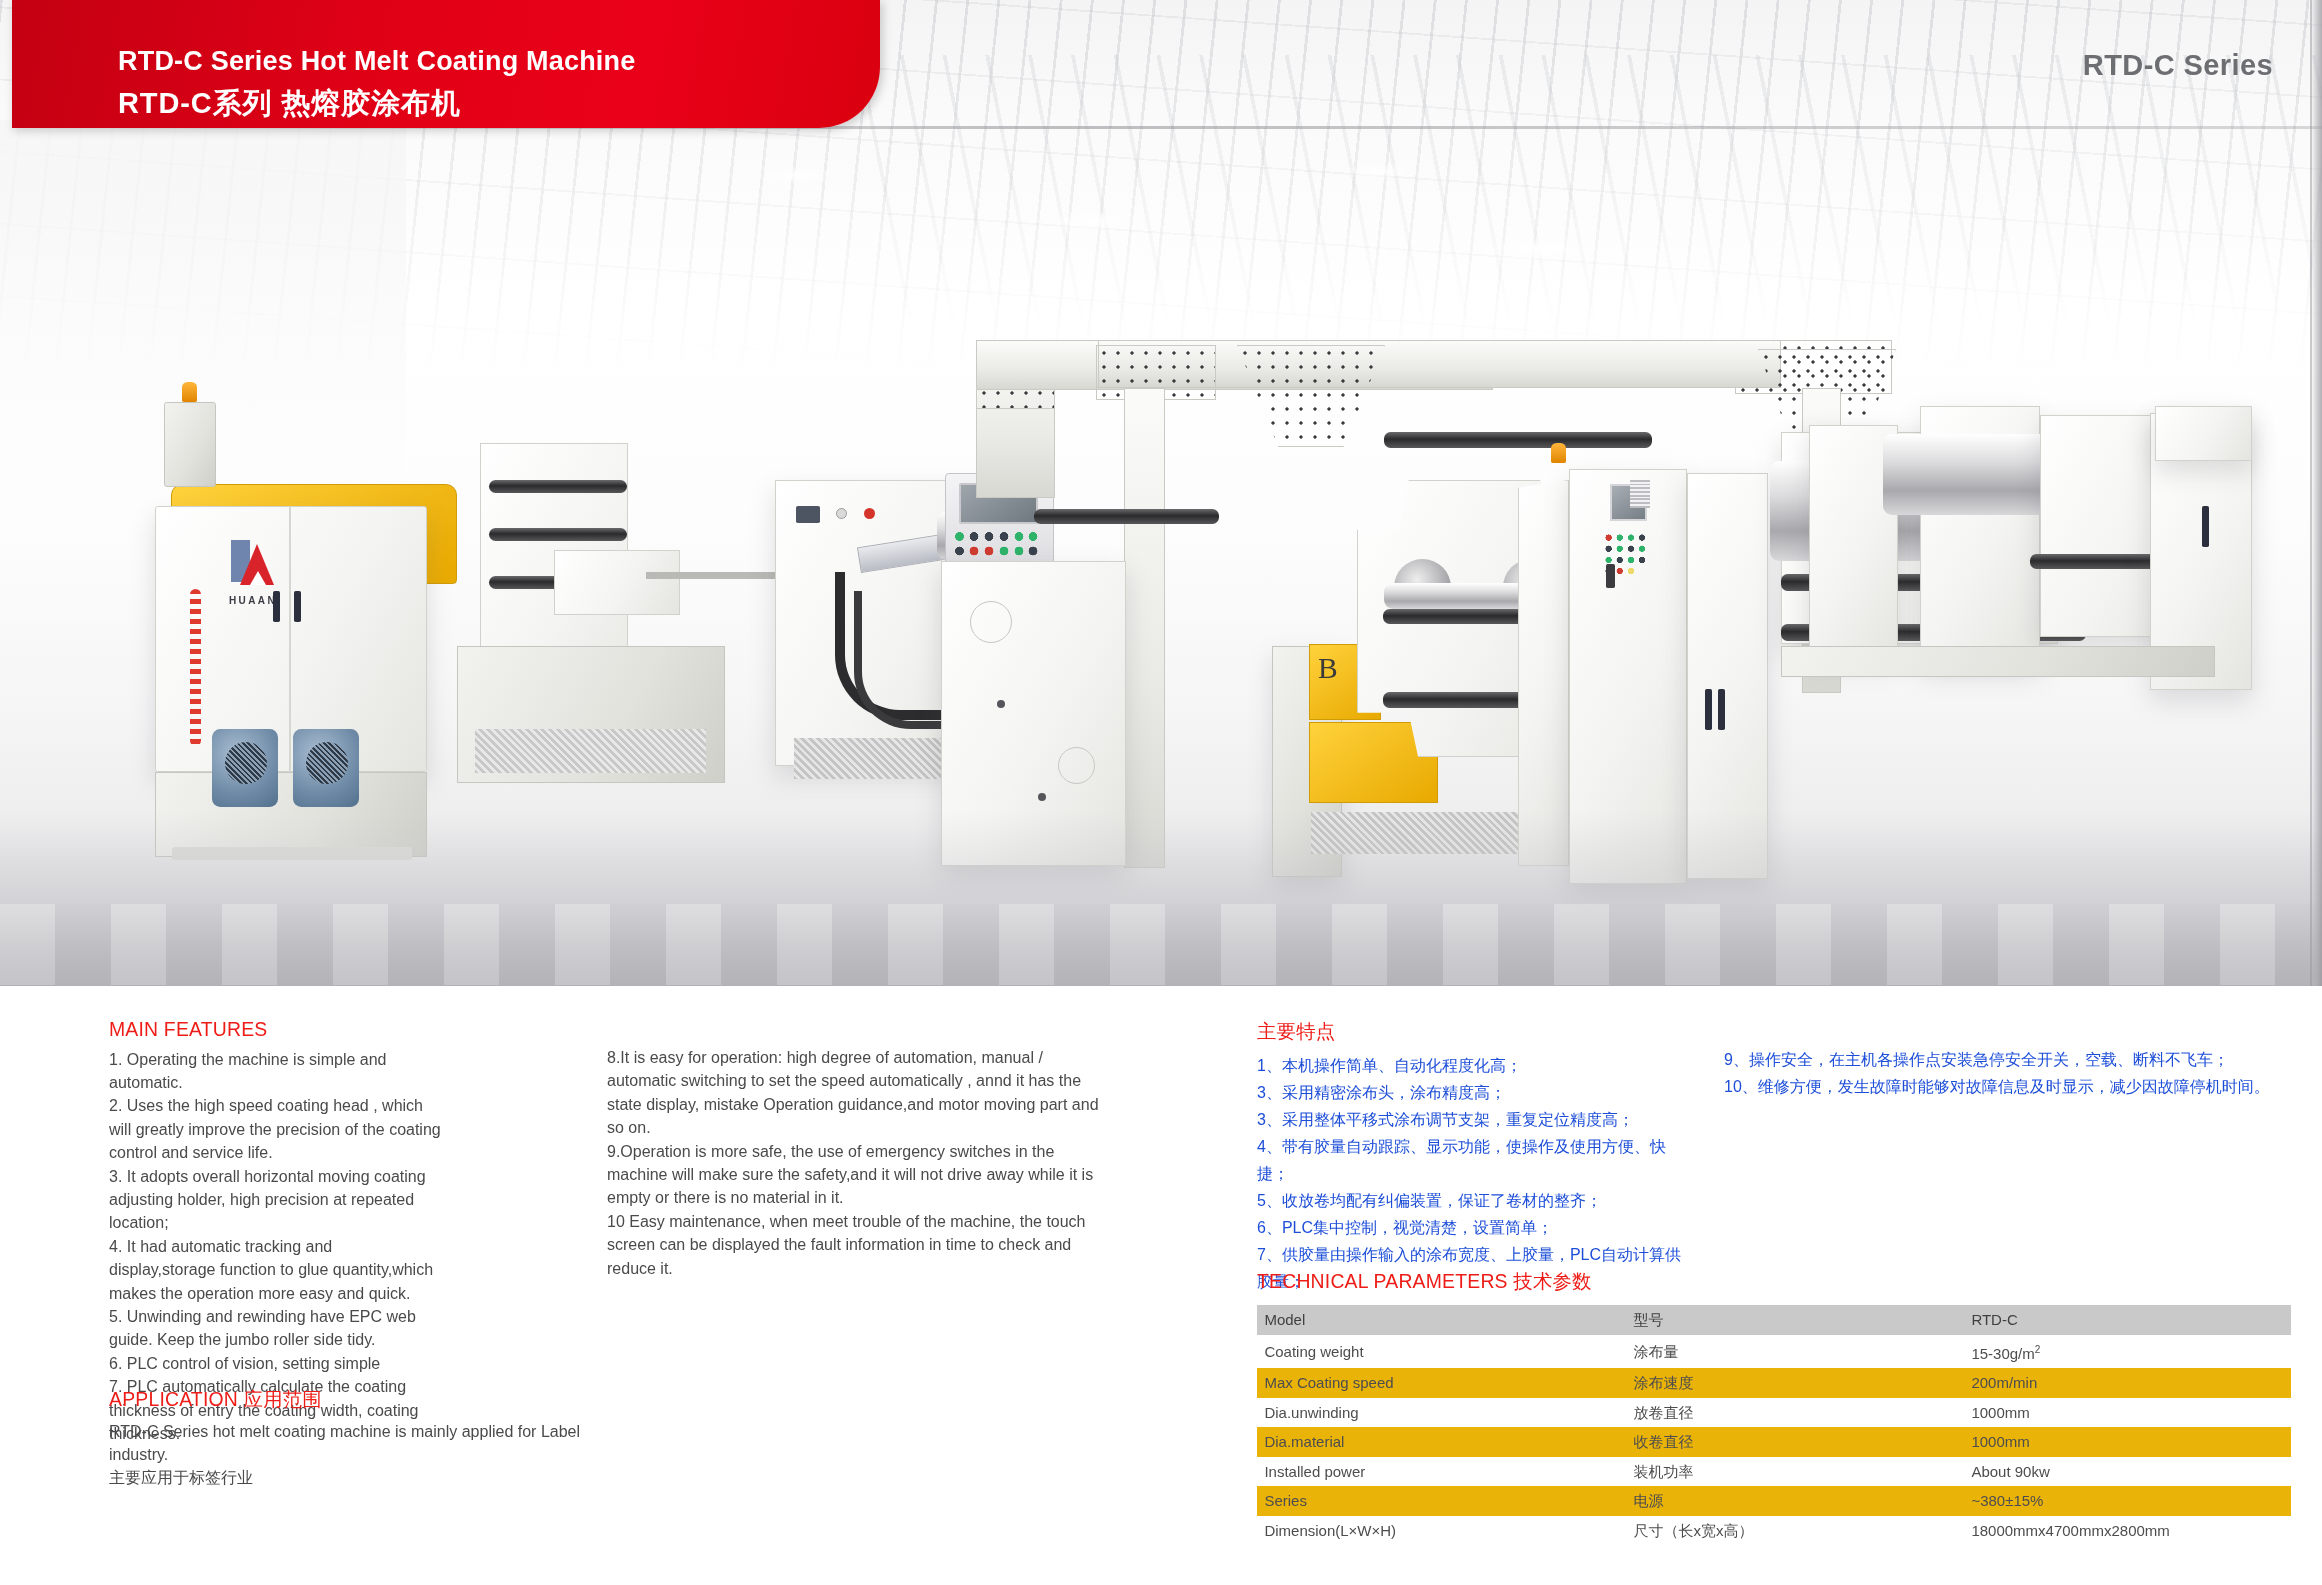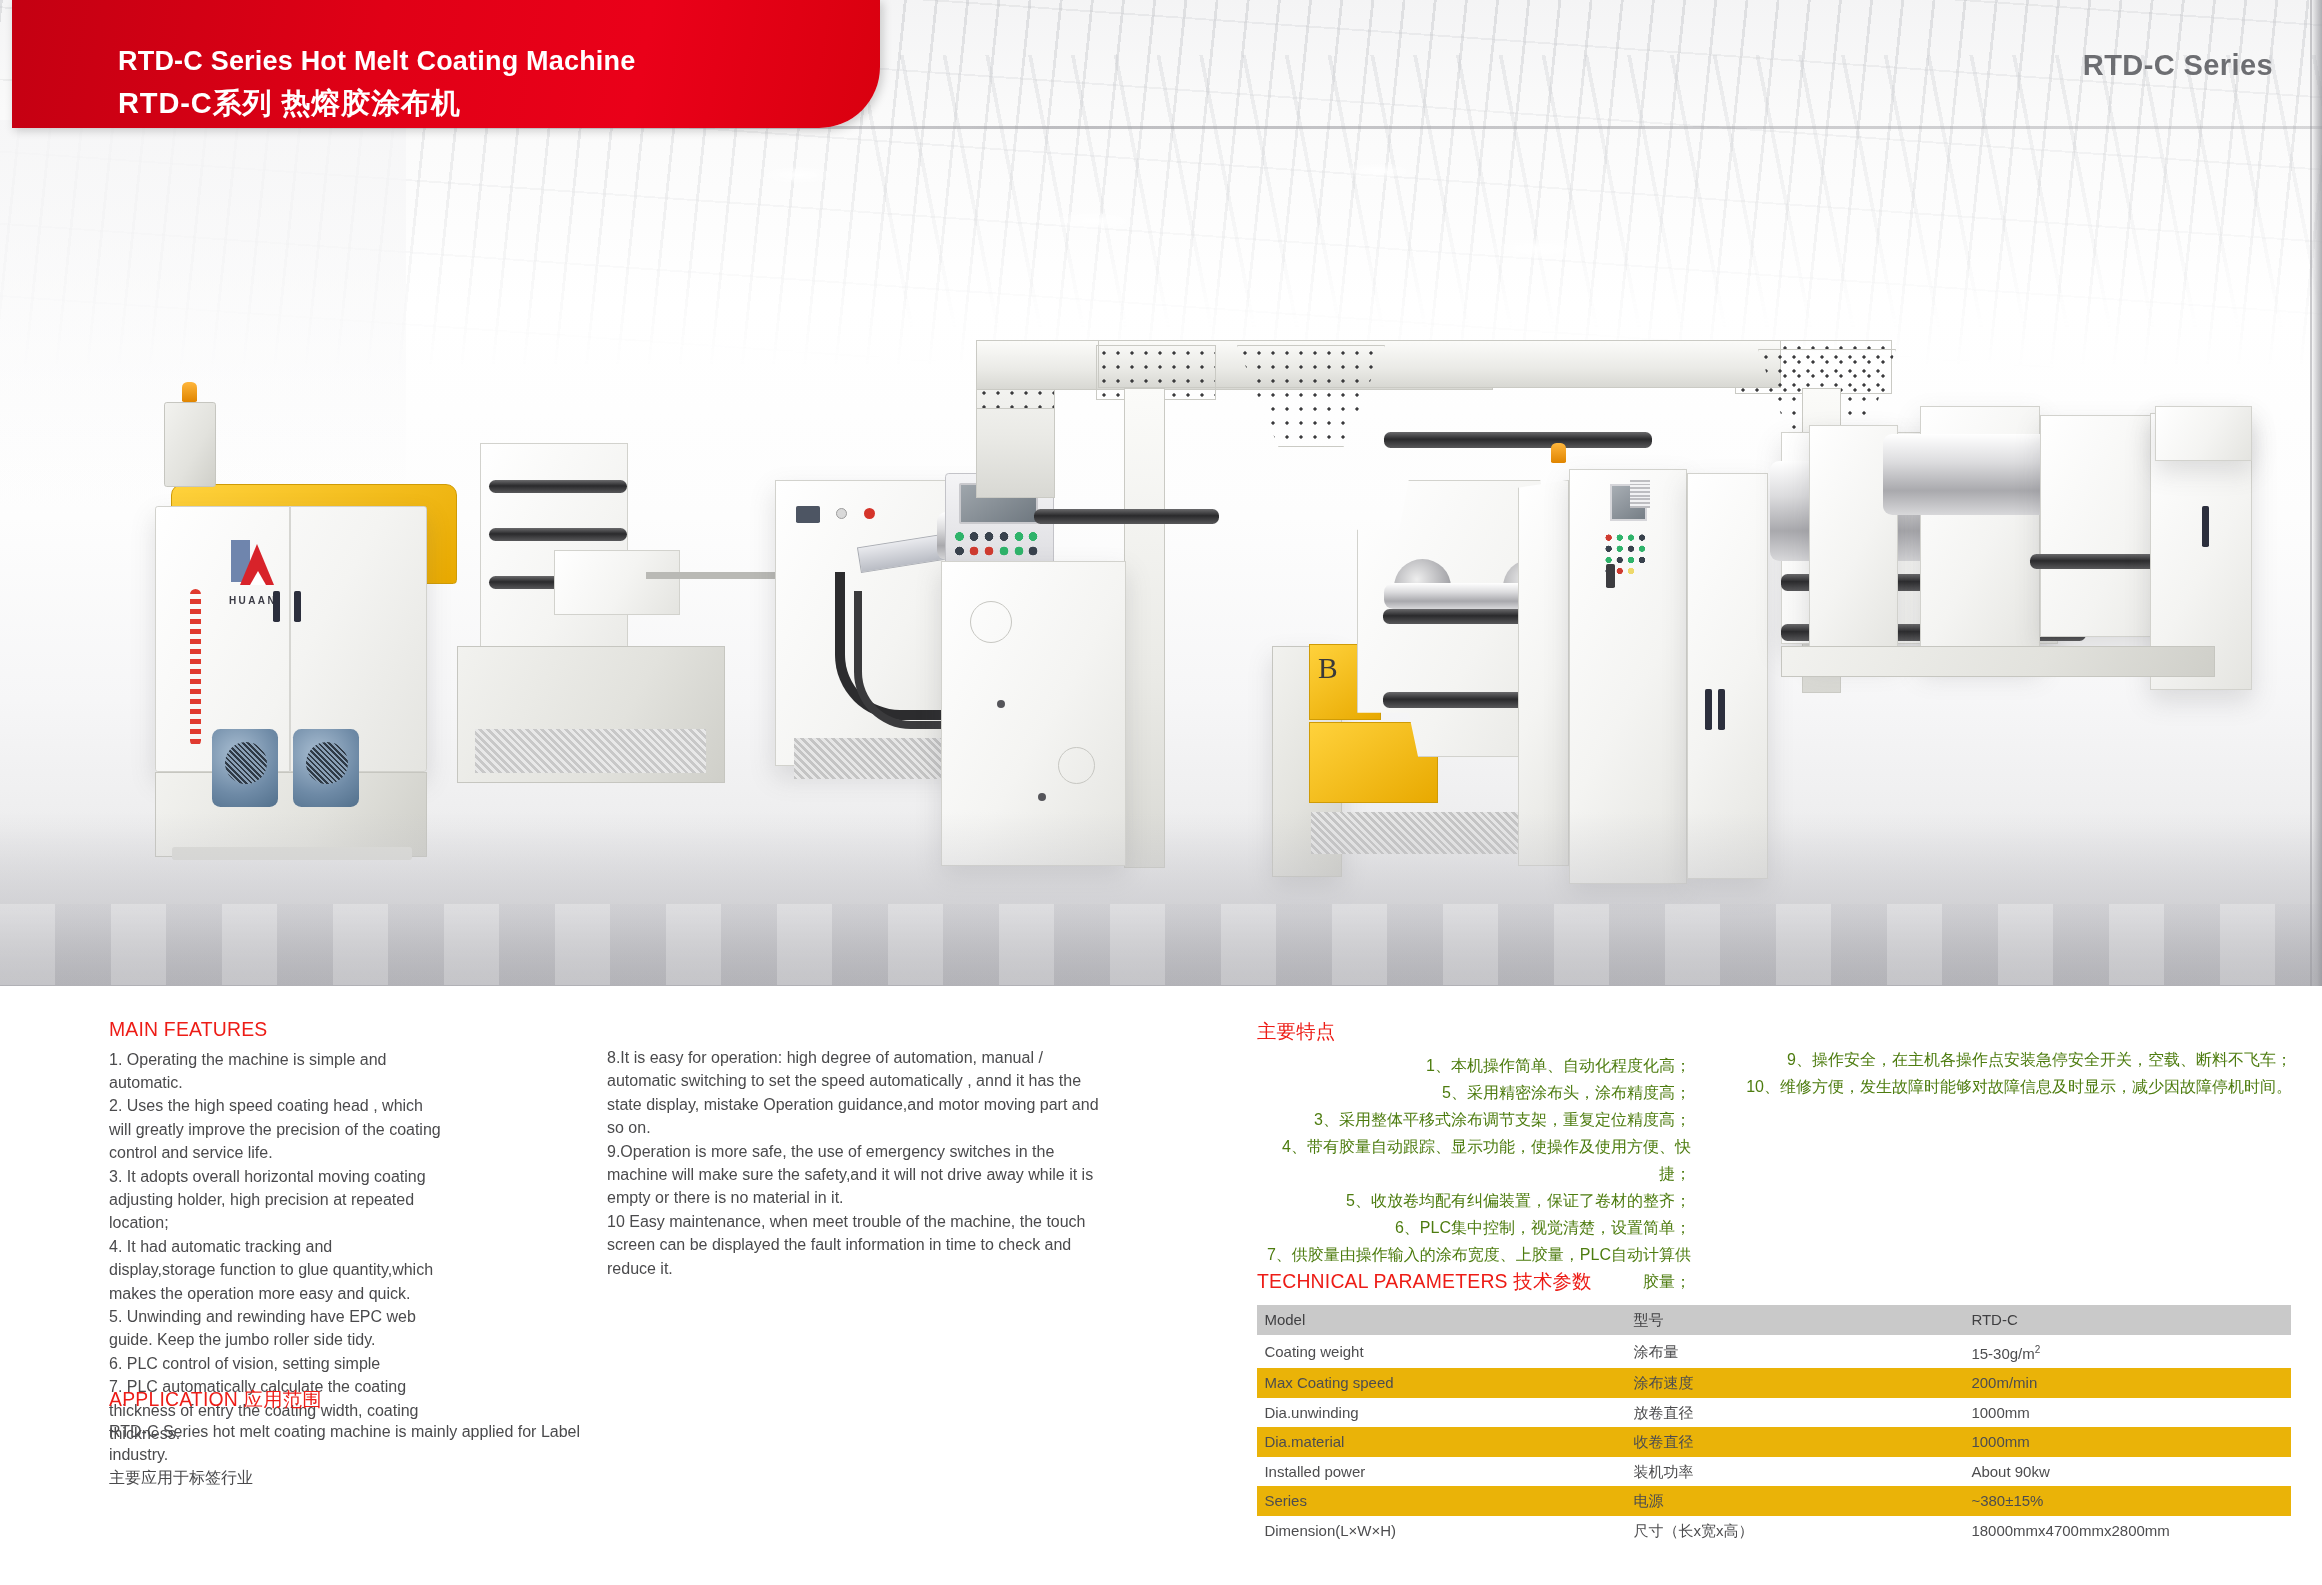--- a/index.html
+++ b/index.html
@@ -125,21 +125,21 @@
   }
   .sec-title-red {
     color: #ed1c16; font-size: 19.4px; font-weight: 400; letter-spacing: 0.2px;
     white-space: nowrap;
   }
   .body-text {
     color: #4a4a4c; font-size: 16px; line-height: 23.4px;
     font-weight: 400;
   }
   .cn-text {
-    color: #4d7c0f; font-size: 16px; line-height: 27px; font-weight: 400; text-align: right;
+    color: #1d4ed8; font-size: 16px; line-height: 27px; font-weight: 400;
   }
   .col { position: absolute; }
 
   #col-en-1 { left: 109px; top: 1018px; width: 332px; }
   #col-en-2 { left: 607px; top: 1046px; width: 494px; }
   #col-cn-1 { left: 1257px; top: 1018px; width: 434px; }
   #col-cn-2 { left: 1724px; top: 1046px; width: 568px; }
   #col-app   { left: 109px; top: 1386px; width: 480px; }
 
   .sec-title-red.with-gap { margin-bottom: 6.5px; display: block; }
@@ -352,21 +352,21 @@
 
   <div class="col" id="col-en-2">
     <div class="body-text">8.It is easy for operation: high degree of automation, manual / automatic switching to set the speed automatically , annd it has the state display, mistake Operation guidance,and motor moving part and so on.</div>
     <div class="body-text">9.Operation is more safe, the use of emergency switches in the machine will make sure the safety,and it will not  drive away while it is empty or there is no material in it.</div>
     <div class="body-text">10 Easy maintenance, when meet trouble of the machine, the touch screen can be displayed the fault information in time to check and reduce it.</div>
   </div>
 
   <div class="col" id="col-cn-1">
     <div class="sec-title-red with-gap">主要特点</div>
     <div class="cn-text">1、本机操作简单、自动化程度化高；</div>
-    <div class="cn-text">5、采用精密涂布头，涂布精度高；</div>
+    <div class="cn-text">3、采用精密涂布头，涂布精度高；</div>
     <div class="cn-text">3、采用整体平移式涂布调节支架，重复定位精度高；</div>
     <div class="cn-text">4、带有胶量自动跟踪、显示功能，使操作及使用方便、快捷；</div>
     <div class="cn-text">5、收放卷均配有纠偏装置，保证了卷材的整齐；</div>
     <div class="cn-text">6、PLC集中控制，视觉清楚，设置简单；</div>
     <div class="cn-text">7、供胶量由操作输入的涂布宽度、上胶量，PLC自动计算供胶量；</div>
   </div>
 
   <div class="col" id="col-cn-2">
     <div class="cn-text">9、操作安全，在主机各操作点安装急停安全开关，空载、断料不飞车；</div>
     <div class="cn-text">10、维修方便，发生故障时能够对故障信息及时显示，减少因故障停机时间。</div>

